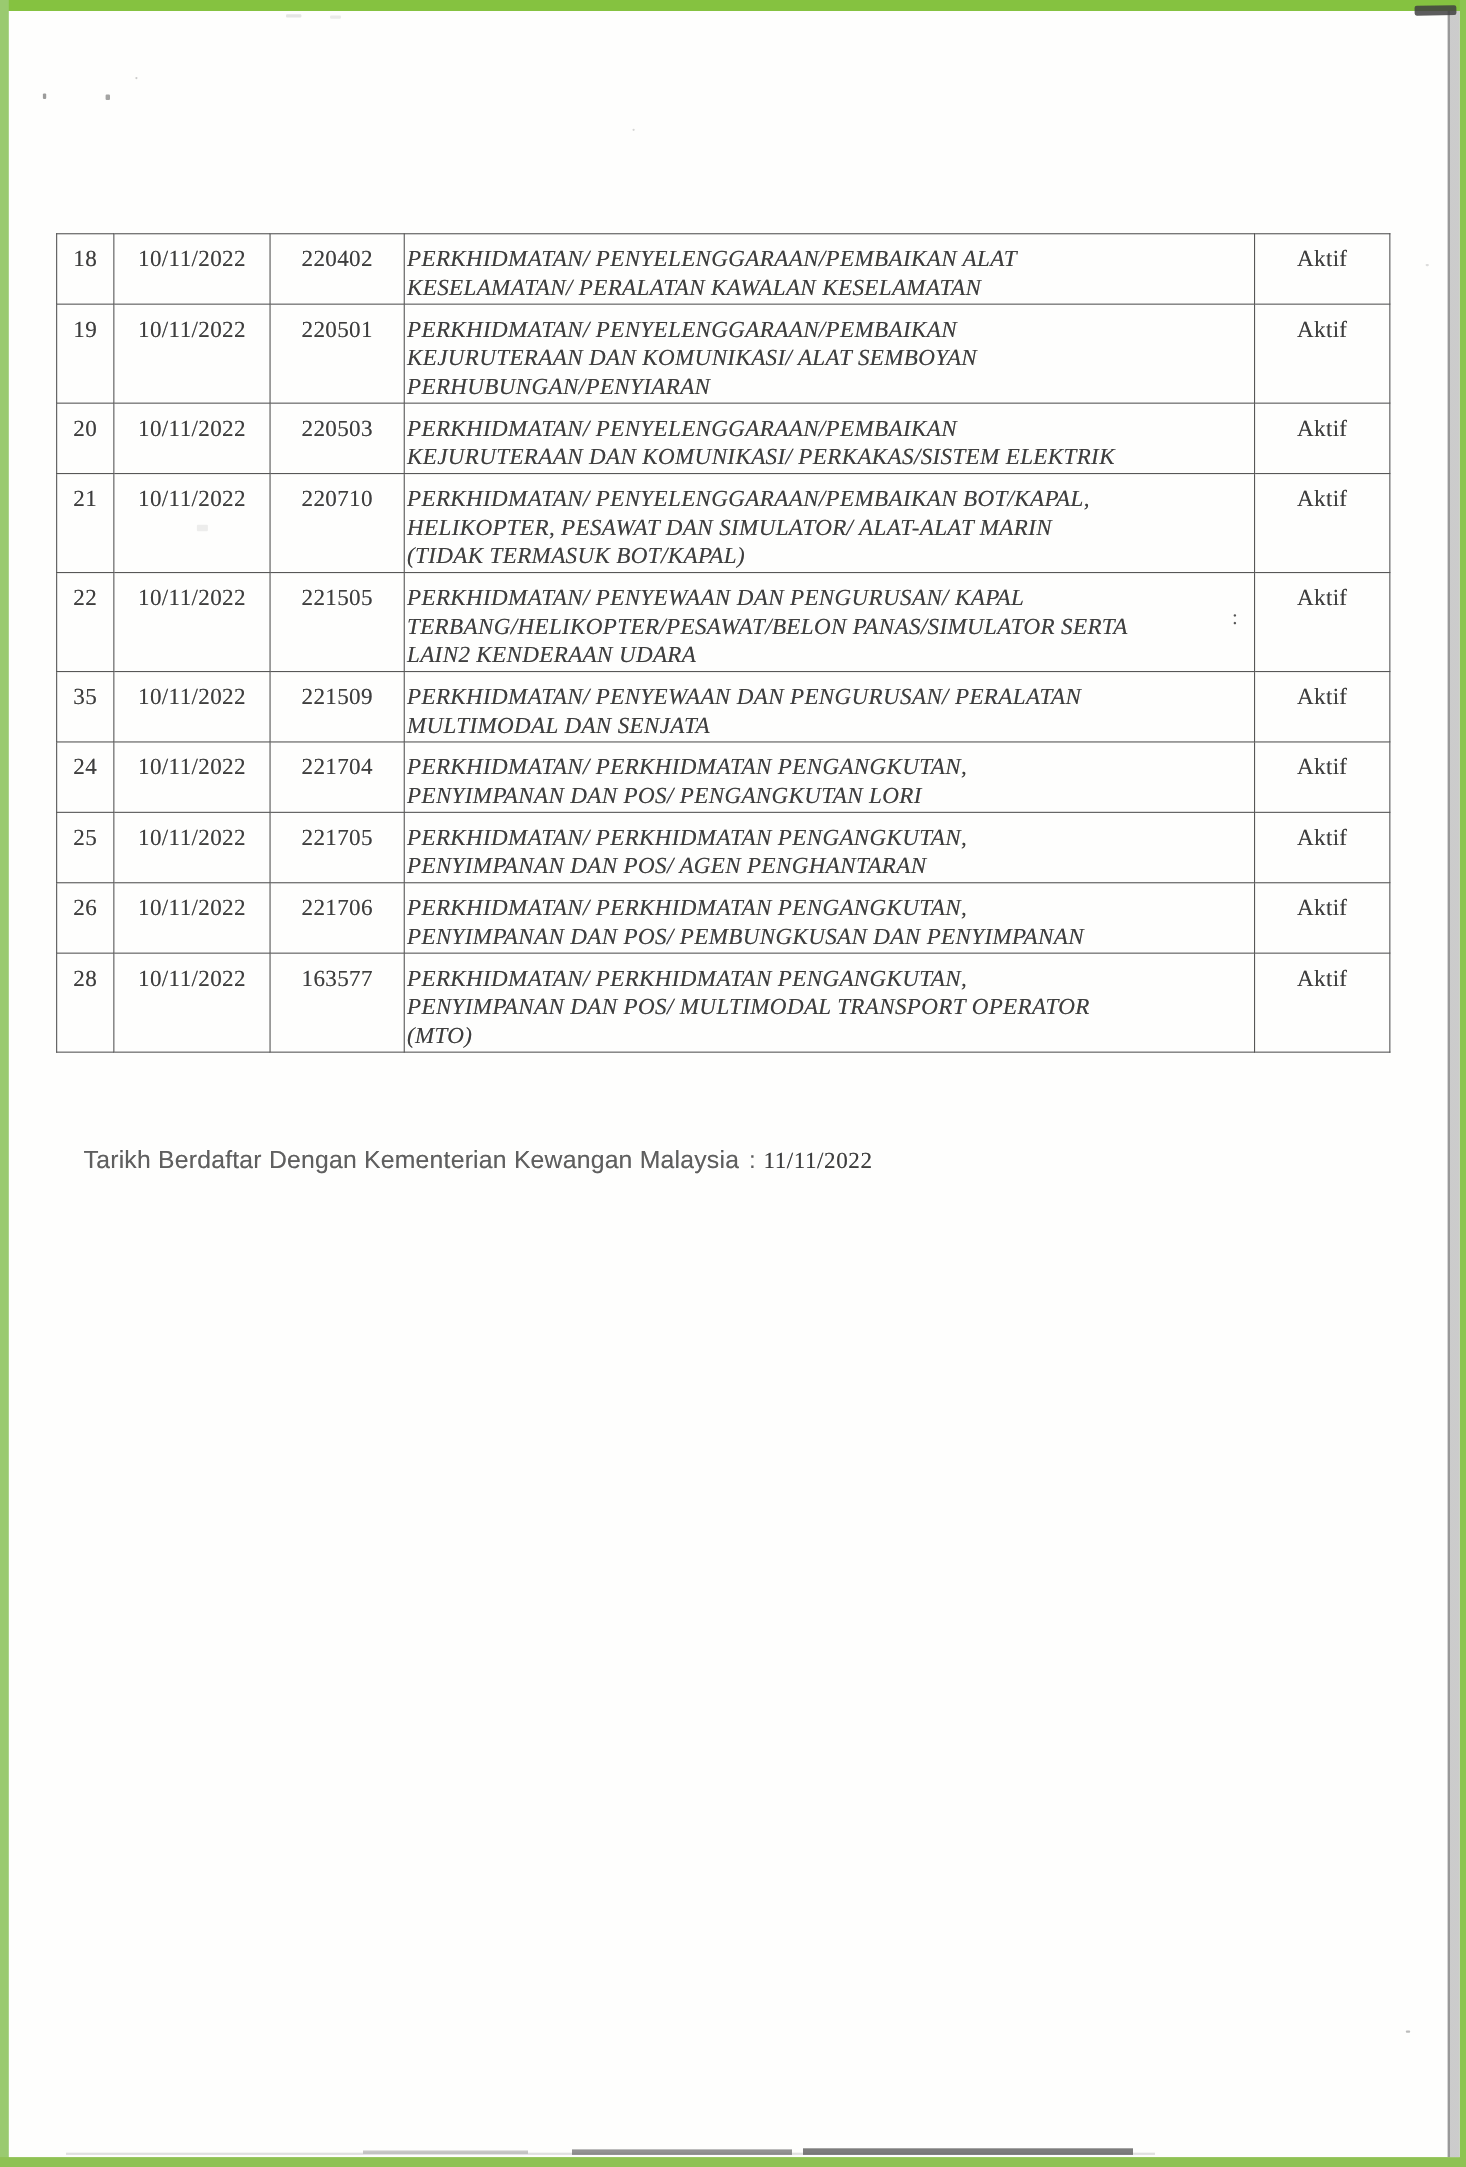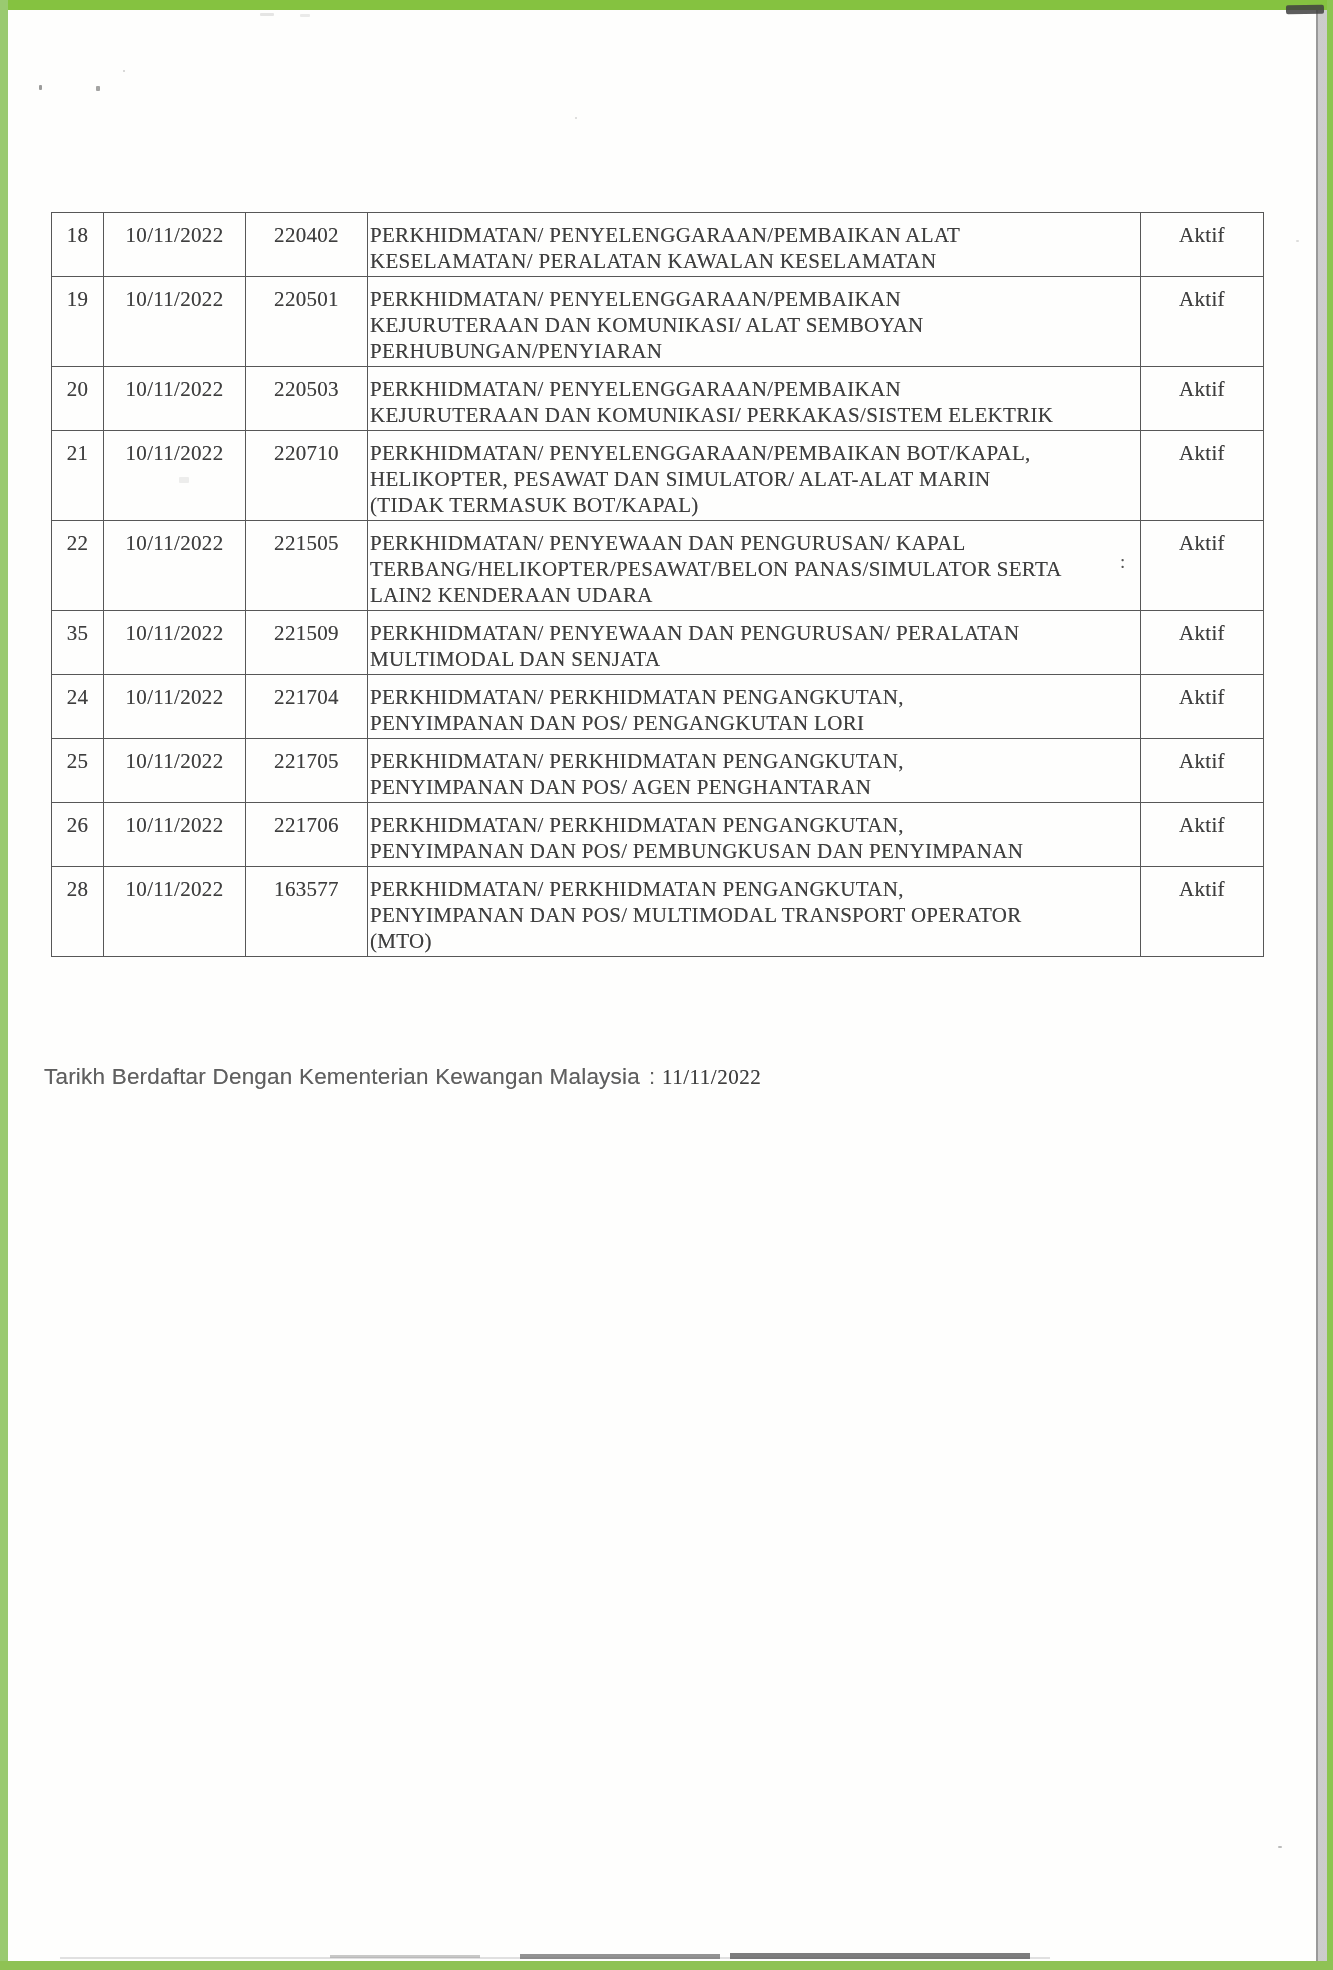--- a/index.html
+++ b/index.html
@@ -53,27 +53,27 @@
     color:#3e3e3e;
     letter-spacing:.3px;
     text-shadow:0 0 .5px rgba(70,70,70,.55);
     padding:9px 2px 2px 2px;
   }
   td.c-no,td.c-date,td.c-code,td.c-status{text-align:center;}
   td.c-desc{
     text-align:left;
     padding-left:9px;padding-right:6px;
     white-space:pre-line;
+    font-style:italic;
   }
 
   
   .footer{
-    position:absolute;left:44px;top:1042px;
+    position:absolute;left:76px;top:1042px;
     white-space:nowrap;
-    margin-top:22px;
   }
   .footer .lbl{
     font-family:"Liberation Sans", sans-serif;
     font-size:22.5px;color:#5f5f5f;
     letter-spacing:.2px;
     text-shadow:0 0 .5px rgba(95,95,95,.5);
   }
   .footer .sep{
     font-family:"Liberation Sans", sans-serif;
     font-size:22px;color:#5f5f5f;margin:0 7px 0 9px;

